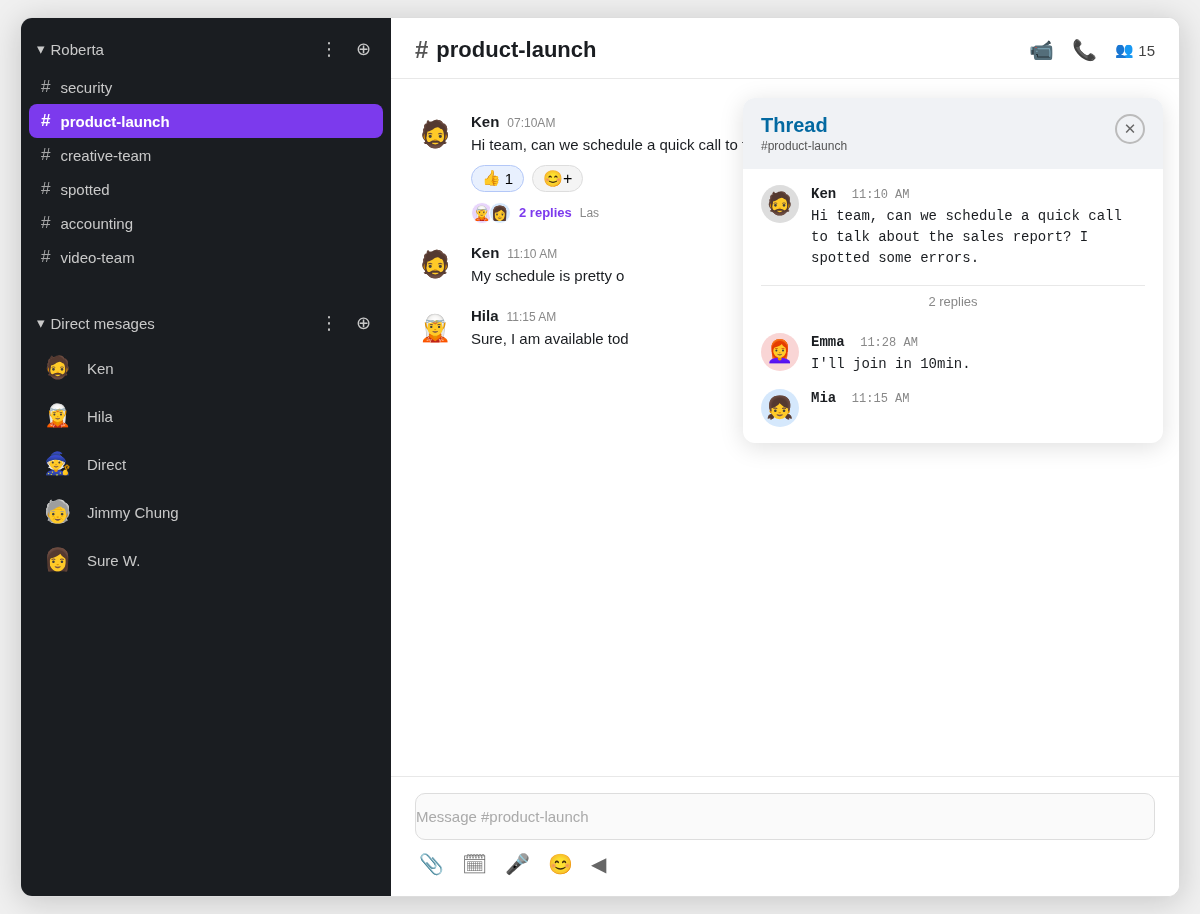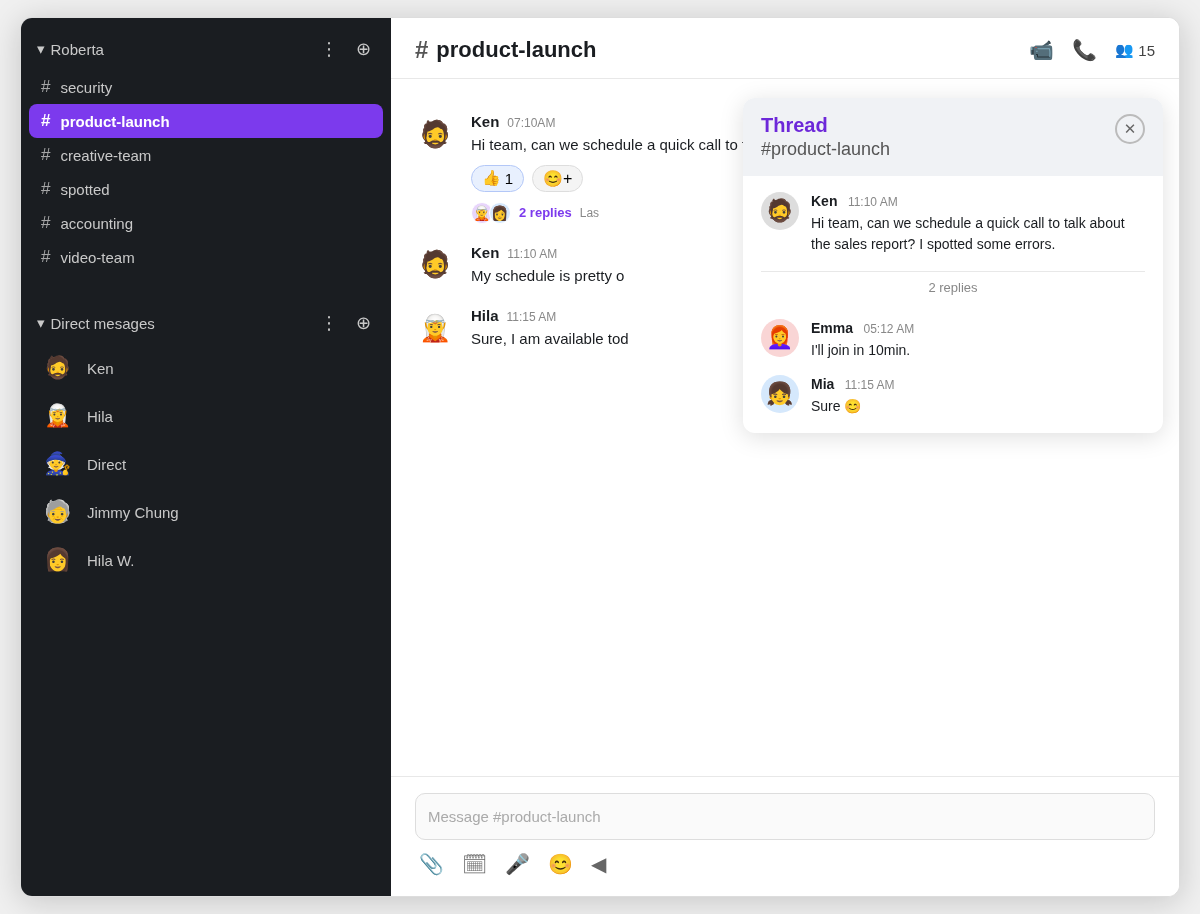--- a/index.html
+++ b/index.html
@@ -254,21 +254,21 @@
       color: #888;
     }
     
     .message-input-area {
       padding: 16px 24px 20px;
       border-top: 1px solid #e8e8e8;
     }
     .message-input-box {
       border: 1.5px solid #ddd;
       border-radius: 10px;
-      padding: 14px 12px;
+      padding: 14px 0;
       font-size: 15px;
       color: #aaa;
       margin-bottom: 12px;
       background: #fafafa;
     }
     .input-toolbar {
       display: flex;
       gap: 18px;
       align-items: center;
       padding: 0 4px;
@@ -293,25 +293,25 @@
     .thread-header {
       background: #f0f2f5;
       padding: 16px 18px;
       display: flex;
       align-items: flex-start;
       justify-content: space-between;
     }
     .thread-title {
       font-size: 20px;
       font-weight: 700;
-      color: #6d28d9;
+      color: #0369a1;
       margin-bottom: 2px;
     }
     .thread-channel {
-      font-size: 18px;
+      font-size: 12px;
       color: #555;
     }
     .close-btn {
       background: none;
       border: 2px solid #bbb;
       border-radius: 50%;
       width: 30px;
       height: 30px;
       display: flex;
       align-items: center;
@@ -336,21 +336,21 @@
       width: 38px;
       height: 38px;
       border-radius: 50%;
       flex-shrink: 0;
       font-size: 22px;
       display: flex;
       align-items: center;
       justify-content: center;
       overflow: hidden;
     }
-    .thread-msg-content { flex: 1; }
+    .thread-msg-content { flex: 1; font-family: Liberation Mono, monospace; }
     .thread-msg-name {
       font-weight: 700;
       font-size: 14px;
       color: #1a1d21;
     }
     .thread-msg-time {
       font-size: 12px;
       color: #888;
       margin-left: 6px;
     }
@@ -435,21 +435,21 @@
       <li class="dm-item">
         <div class="avatar-circle">🧙</div>
         <span>Direct</span>
       </li>
       <li class="dm-item">
         <div class="avatar-circle">🧓</div>
         <span>Jimmy Chung</span>
       </li>
       <li class="dm-item">
         <div class="avatar-circle">👩</div>
-        <span>Hila W.</span>
+        <span>Sure W.</span>
       </li>
     </ul>
   </div>
 
   <div class="main">
 
     <div class="main-header">
       <div class="channel-title">
         <span class="hash-large">#</span>
         <span>product-launch</span>
@@ -547,29 +547,28 @@
           </div>
         </div>
       </div>
       <div class="thread-replies-divider">2 replies</div>
       <div class="thread-messages">
 
         <div class="thread-msg-row">
           <div class="thread-msg-avatar" style="background:#f9d5d5;">👩‍🦰</div>
           <div class="thread-msg-content">
             <span class="thread-msg-name">Emma</span>
-            <span class="thread-msg-time">05:12 AM</span>
+            <span class="thread-msg-time">11:28 AM</span>
             <div class="thread-msg-text">I'll join in 10min.</div>
           </div>
         </div>
 
         <div class="thread-msg-row">
           <div class="thread-msg-avatar" style="background:#d5e8fc;">👧</div>
           <div class="thread-msg-content">
             <span class="thread-msg-name">Mia</span>
             <span class="thread-msg-time">11:15 AM</span>
-            <div class="thread-msg-text">Sure 😊</div>
           </div>
         </div>
       </div>
     </div>
   </div>
 </div>
 
 </body></html>

